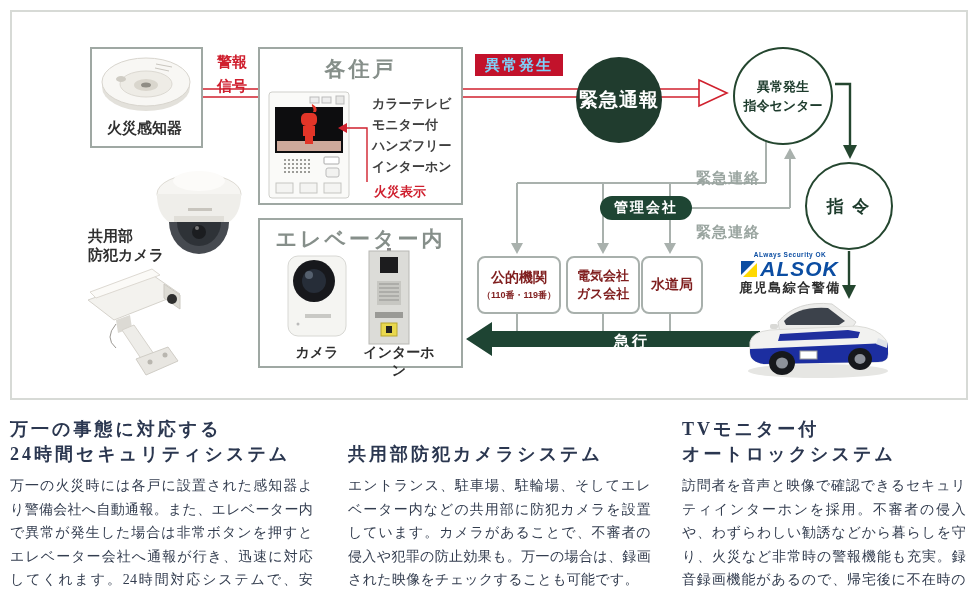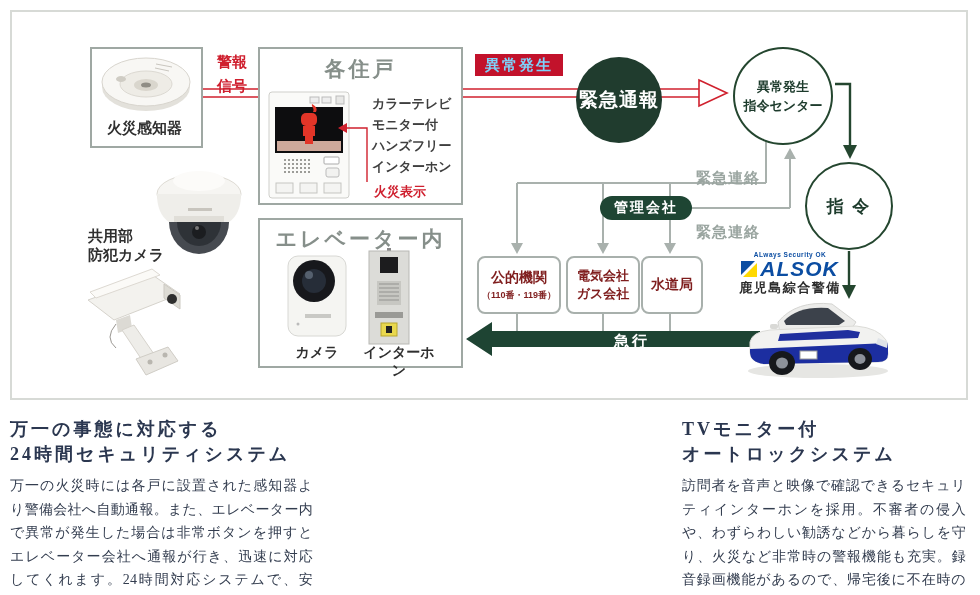--- a/index.html
+++ b/index.html
@@ -245,19 +245,23 @@
     <ellipse cx="120" cy="65" rx="12" ry="11" fill="#16181c"></ellipse>
     <ellipse cx="120" cy="65" rx="5.5" ry="5" fill="#8d929a"></ellipse>
     <rect x="30" y="30" width="8" height="5" rx="2" fill="#d9d9d6"></rect>
   </svg>
 
   <div class="abs" style="left:10px;top:417px;width:303px;">
     <div class="sec-title pre">万一の事態に対応する
 24時間セキュリティシステム</div>
     <div class="sec-body" style="margin-top:7px;">万一の火災時には各戸に設置された感知器より警備会社へ自動通報。また、エレベーター内で異常が発生した場合は非常ボタンを押すとエレベーター会社へ通報が行き、迅速に対応してくれます。24時間対応システムで、安心・安全を提供します。</div>
   </div>
+  <div class="abs" style="left:348px;top:417px;width:303px;">
+    <div class="sec-title pre" style="margin-top:25px;">共用部防犯カメラシステム</div>
+    <div class="sec-body" style="margin-top:7px;">エントランス、駐車場、駐輪場、そしてエレベーター内などの共用部に防犯カメラを設置しています。カメラがあることで、不審者の侵入や犯罪の防止効果も。万一の場合は、録画された映像をチェックすることも可能です。</div>
+  </div>
   <div class="abs" style="left:682px;top:417px;width:284px;">
     <div class="sec-title pre">TVモニター付
 オートロックシステム</div>
     <div class="sec-body" style="margin-top:7px;">訪問者を音声と映像で確認できるセキュリティインターホンを採用。不審者の侵入や、わずらわしい勧誘などから暮らしを守り、火災など非常時の警報機能も充実。録音録画機能があるので、帰宅後に不在時の訪問者を確認することもできます。</div>
   </div>
 
 </div>
 
 </body></html>

